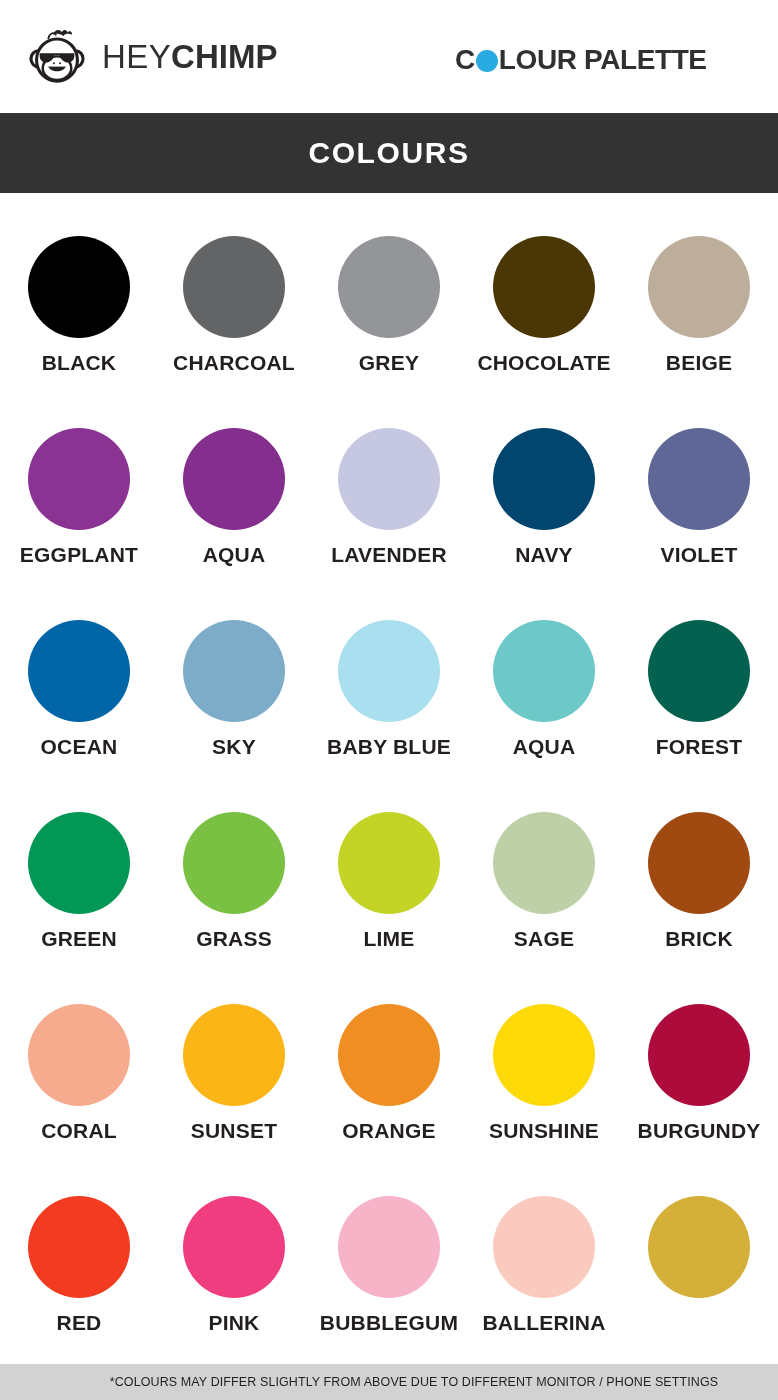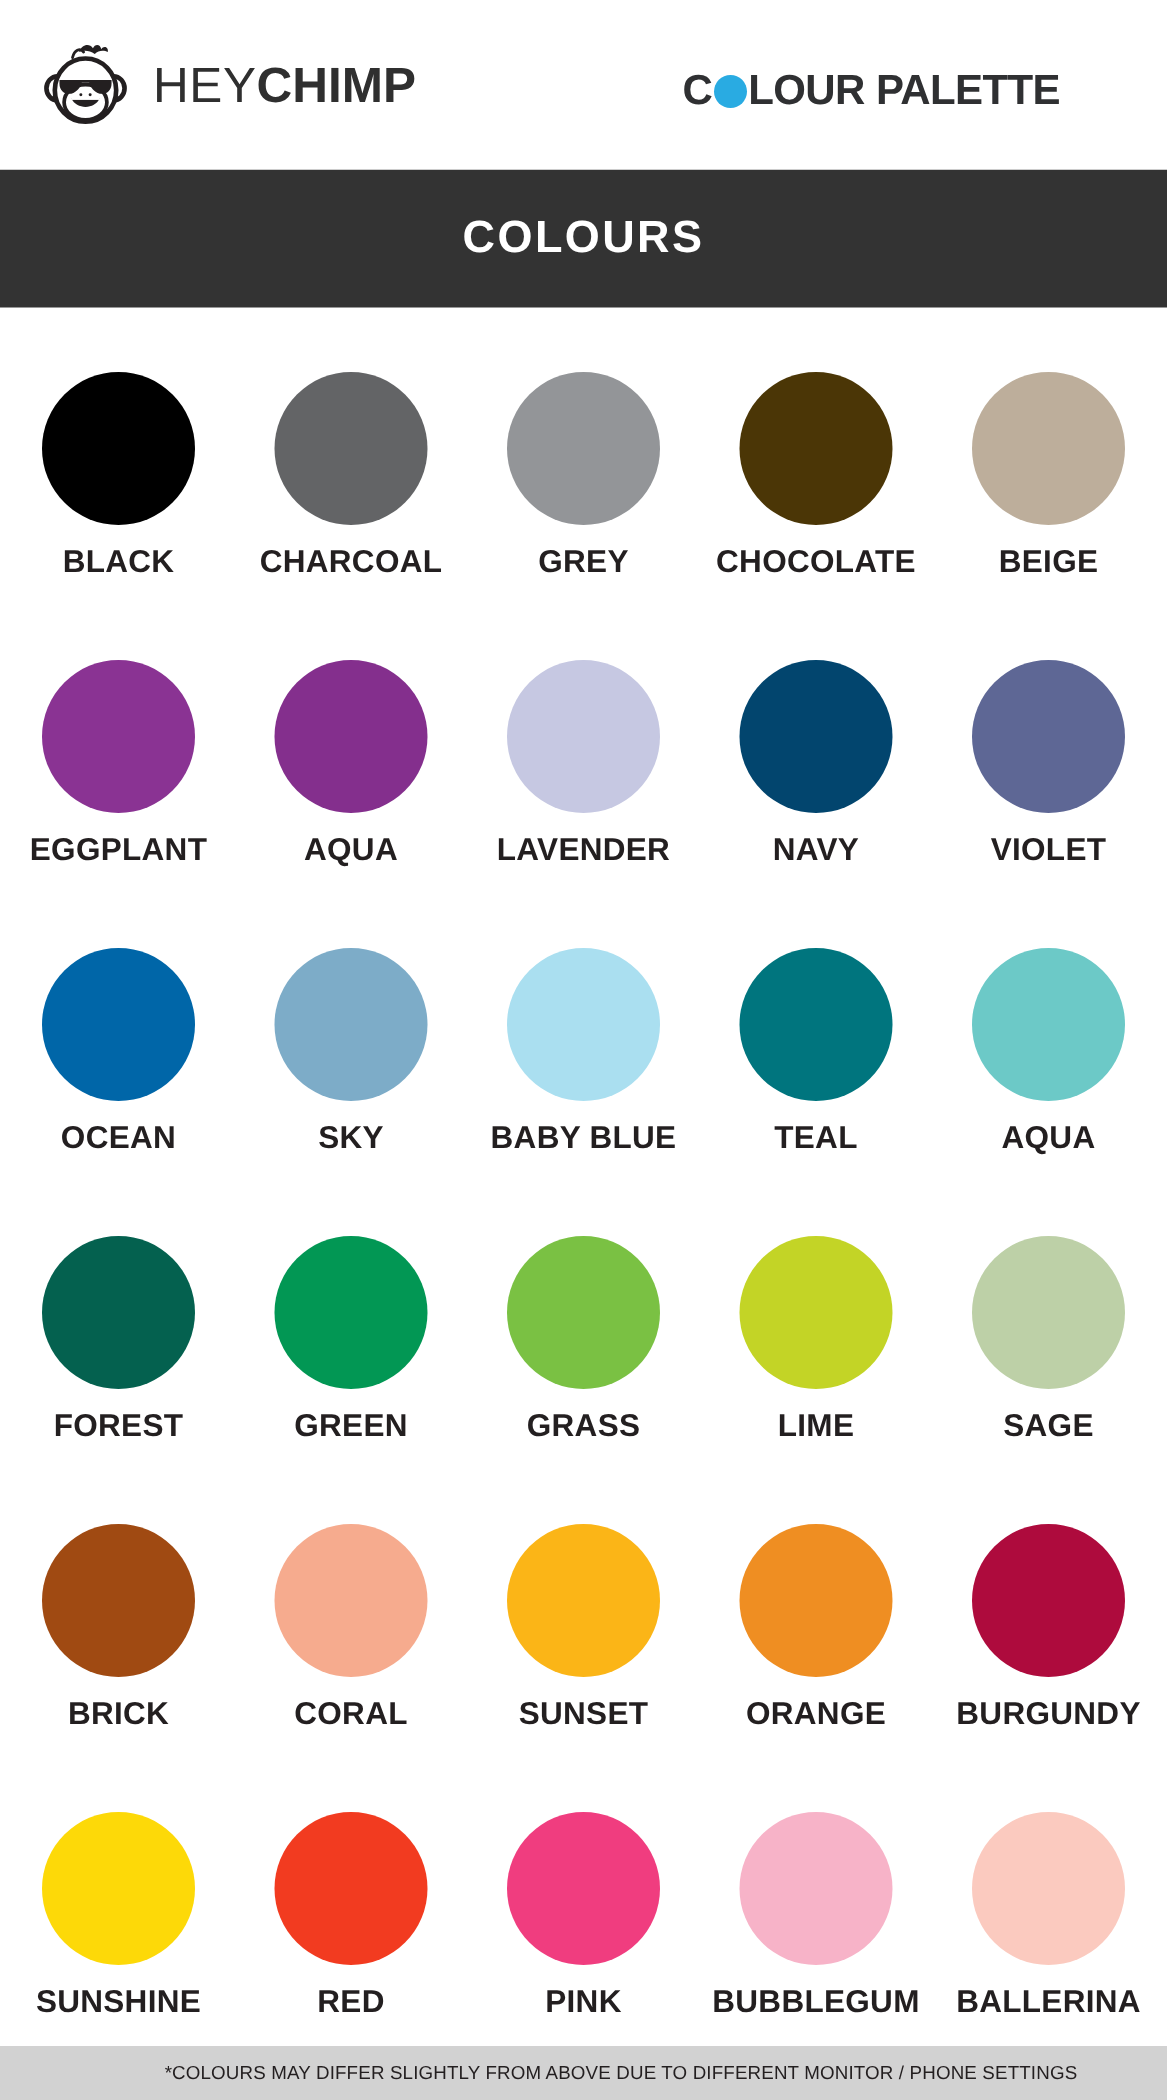--- a/index.html
+++ b/index.html
@@ -70,21 +70,21 @@
     height: 22px;
     border-radius: 50%;
     background: #29abe2;
     margin: 0 1px 0 1px;
     position: relative;
     top: 1px;
   }
 
   
   .colours-band {
-    height: 92px;
+    height: 80px;
     background: #333333;
     display: flex;
     align-items: center;
     justify-content: center;
   }
   .colours-band-title {
     color: #ffffff;
     font-size: 30px;
     font-weight: 700;
     letter-spacing: 1.6px;
@@ -227,24 +227,20 @@
     </div>
     <div class="swatch-cell">
       <div class="swatch-dot" style="background: rgb(125, 172, 200);"></div>
       <div class="swatch-label">SKY</div>
     </div>
     <div class="swatch-cell">
       <div class="swatch-dot" style="background: rgb(170, 223, 240);"></div>
       <div class="swatch-label">BABY BLUE</div>
     </div>
     <div class="swatch-cell">
-      <div class="swatch-dot" style="background: rgb(0, 117, 126);"></div>
-      <div class="swatch-label">TEAL</div>
-    </div>
-    <div class="swatch-cell">
       <div class="swatch-dot" style="background: rgb(108, 201, 199);"></div>
       <div class="swatch-label">AQUA</div>
     </div>
     <div class="swatch-cell">
       <div class="swatch-dot" style="background: rgb(4, 97, 79);"></div>
       <div class="swatch-label">FOREST</div>
     </div>
     <div class="swatch-cell">
       <div class="swatch-dot" style="background: rgb(2, 151, 84);"></div>
       <div class="swatch-label">GREEN</div>
@@ -271,26 +267,26 @@
     </div>
     <div class="swatch-cell">
       <div class="swatch-dot" style="background: rgb(251, 181, 23);"></div>
       <div class="swatch-label">SUNSET</div>
     </div>
     <div class="swatch-cell">
       <div class="swatch-dot" style="background: rgb(239, 142, 34);"></div>
       <div class="swatch-label">ORANGE</div>
     </div>
     <div class="swatch-cell">
+      <div class="swatch-dot" style="background: rgb(253, 217, 8);"></div>
+      <div class="swatch-label">SUNSHINE</div>
+    </div>
+    <div class="swatch-cell">
       <div class="swatch-dot" style="background: rgb(174, 11, 61);"></div>
       <div class="swatch-label">BURGUNDY</div>
-    </div>
-    <div class="swatch-cell">
-      <div class="swatch-dot" style="background: rgb(253, 217, 8);"></div>
-      <div class="swatch-label">SUNSHINE</div>
     </div>
     <div class="swatch-cell">
       <div class="swatch-dot" style="background: rgb(242, 59, 32);"></div>
       <div class="swatch-label">RED</div>
     </div>
     <div class="swatch-cell">
       <div class="swatch-dot" style="background: rgb(240, 61, 127);"></div>
       <div class="swatch-label">PINK</div>
     </div>
     <div class="swatch-cell">

